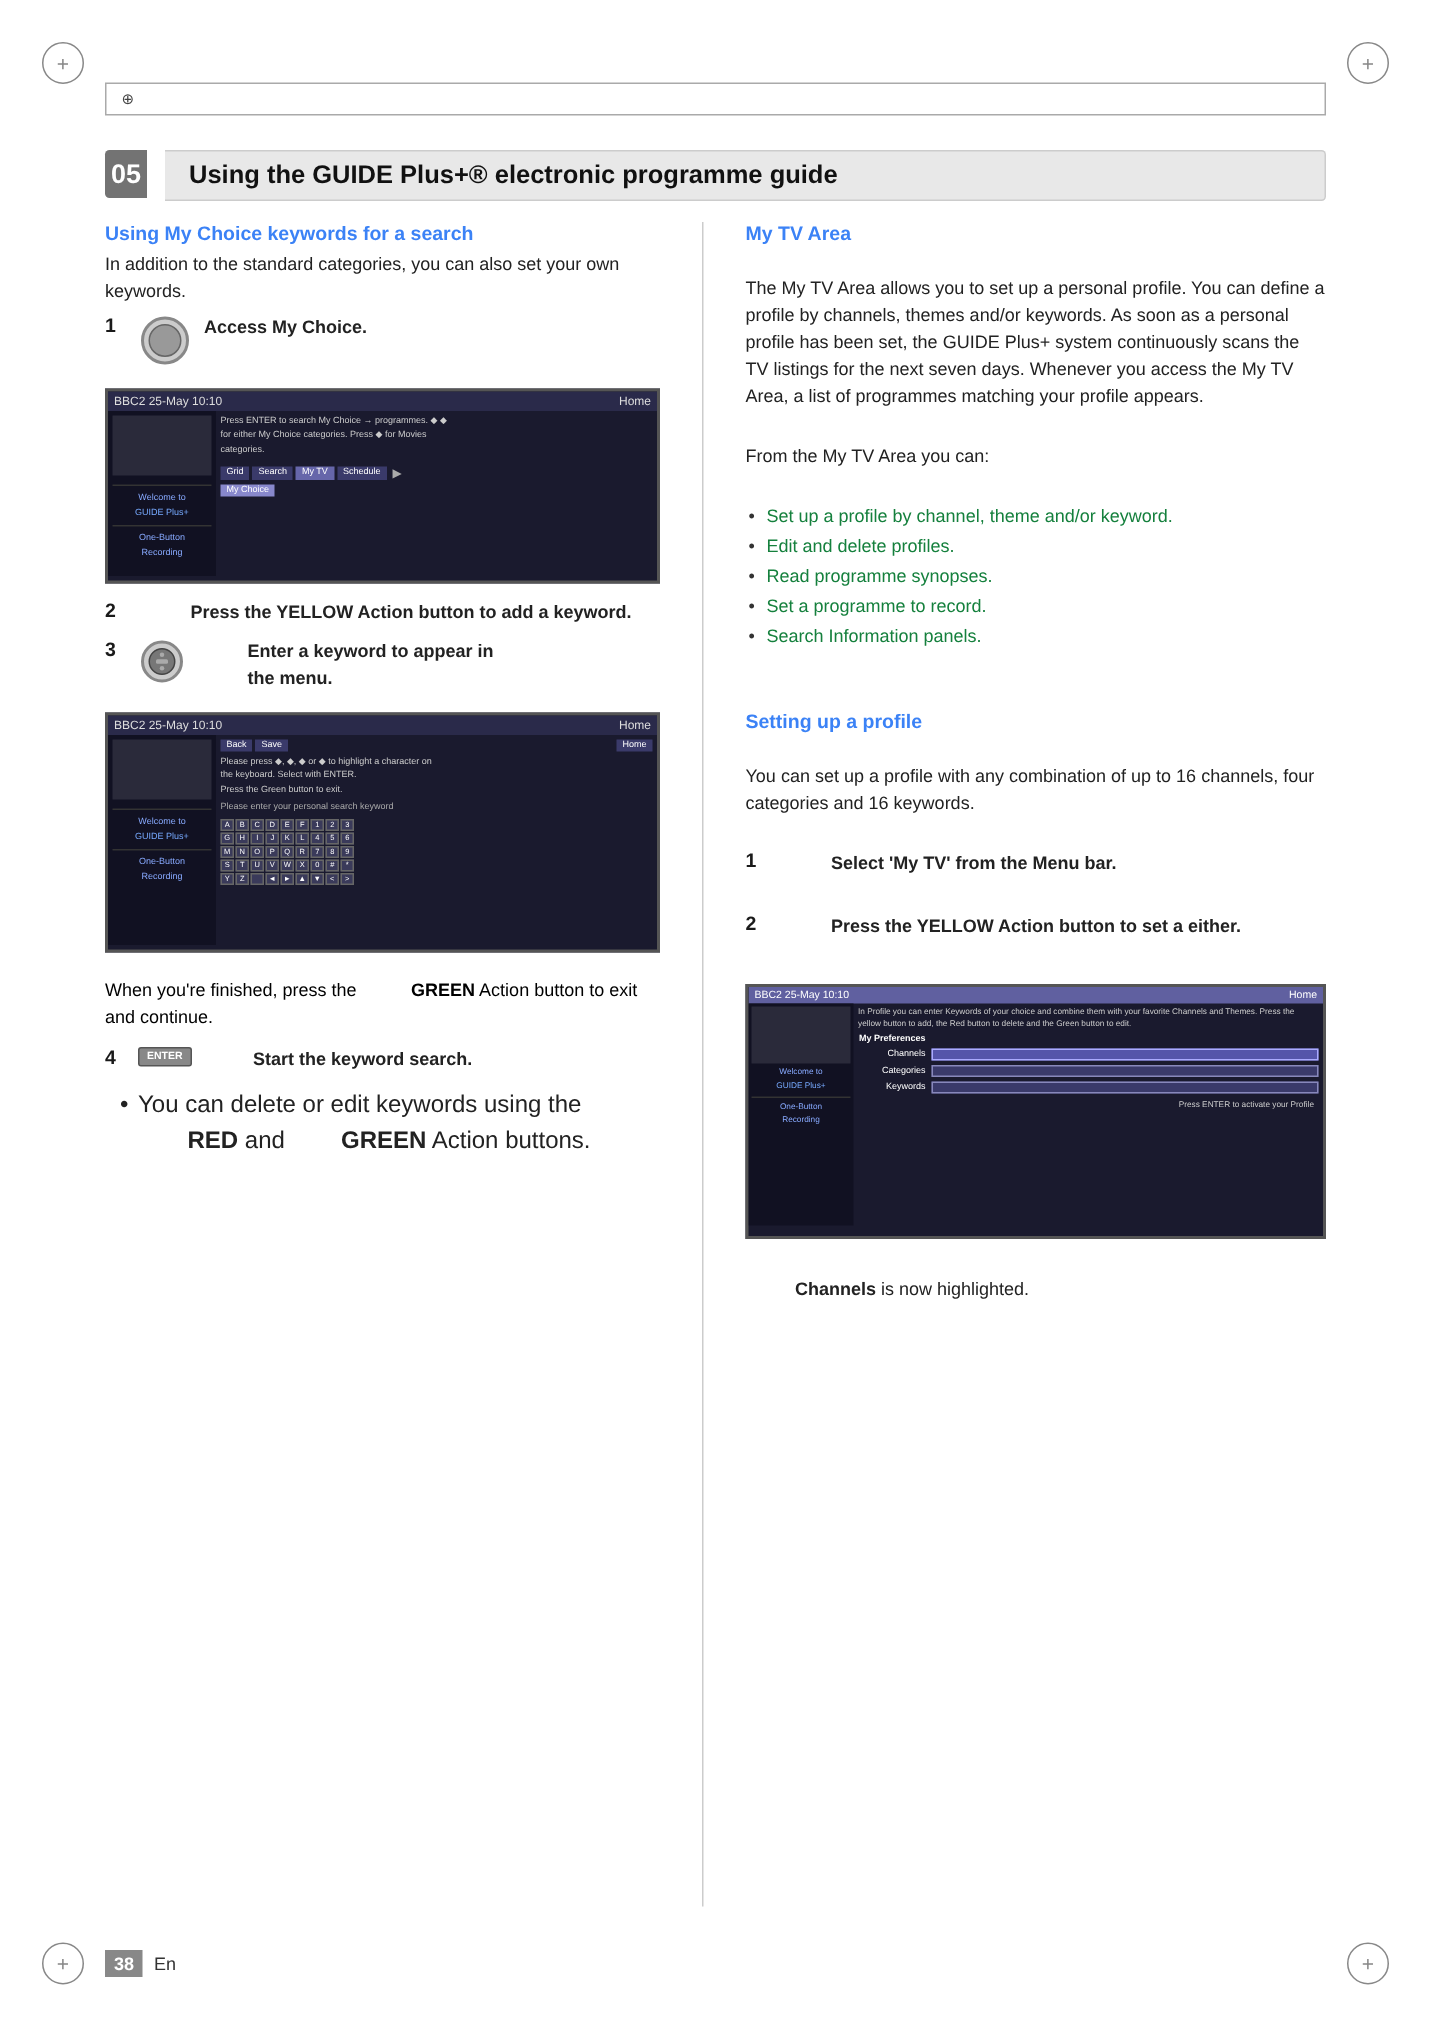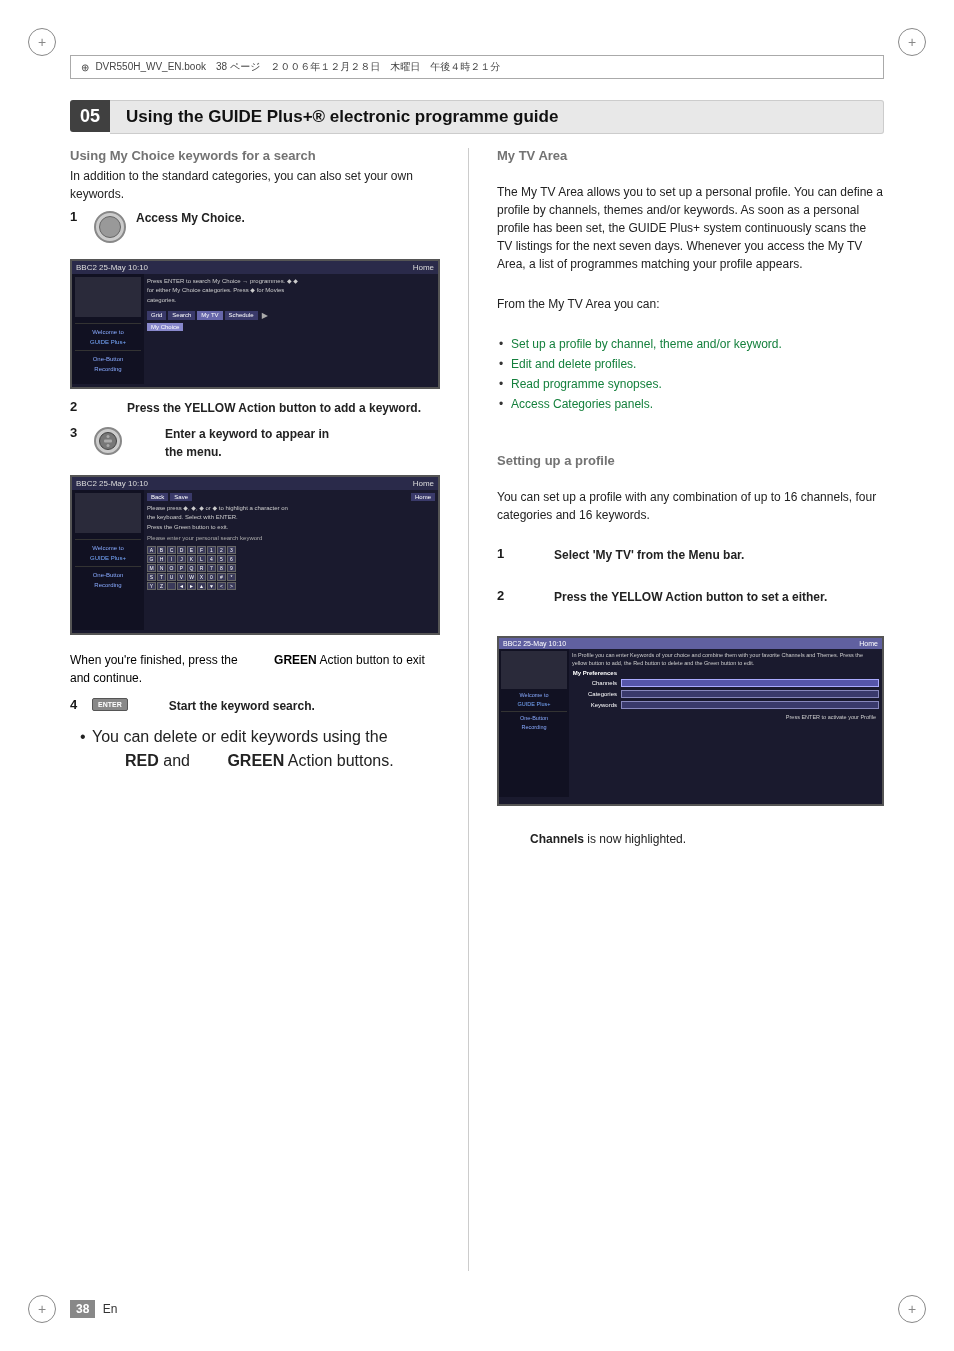--- a/index.html
+++ b/index.html
@@ -57,25 +57,25 @@
       display: flex;
       align-items: center;
       gap: 6px;
     }
 
     
     .chapter-badge {
       position: absolute;
       top: 100px;
       left: 70px;
-      background: #404040;
+      background: #737373;
       color: #fff;
       font-size: 18px;
       font-weight: bold;
-      width: 40px;
+      width: 28px;
       height: 32px;
       display: flex;
       align-items: center;
       justify-content: center;
       border-radius: 3px 0 0 3px;
     }
 
     
     .chapter-title-bar {
       position: absolute;
@@ -116,21 +116,21 @@
       flex: 1;
       display: flex;
       flex-direction: column;
       gap: 16px;
     }
 
     
     .section-heading {
       font-size: 13px;
       font-weight: bold;
-      color: #737373;
+      color: #3b82f6;
       margin-bottom: 4px;
       margin-top: 14px;
     }
     .section-heading.first {
       margin-top: 0;
     }
 
     
     .body-text {
       font-size: 12px;
@@ -464,21 +464,20 @@
 
 <div class="page-outer">
 
   <div class="reg-mark reg-tl"></div>
   <div class="reg-mark reg-tr"></div>
   <div class="reg-mark reg-bl"></div>
   <div class="reg-mark reg-br"></div>
 
   <div class="file-header">
     <span style="font-size:10px;">⊕</span>
-    <span>DVR550H_WV_EN.book　38 ページ　２００６年１２月２８日　木曜日　午後４時２１分</span>
   </div>
 
   <div class="chapter-badge">05</div>
 
   <div class="chapter-title-bar">Using the GUIDE Plus+® electronic programme guide</div>
 
   <div class="content-area">
 
     <div class="left-col">
 
@@ -657,21 +656,22 @@
 
       <div class="section-heading first">My TV Area</div>
       <div class="body-text">The My TV Area allows you to set up a personal profile. You can define a profile by channels, themes and/or keywords. As soon as a personal profile has been set, the GUIDE Plus+ system continuously scans the TV listings for the next seven days. Whenever you access the My TV Area, a list of programmes matching your profile appears.</div>
 
       <div class="body-text">From the My TV Area you can:</div>
 
       <ul class="bullet-list">
         <li>Set up a profile by channel, theme and/or keyword.</li>
         <li>Edit and delete profiles.</li>
         <li>Read programme synopses.</li>
-        <li>Access Categories panels.</li>
+        <li>Set a programme to record.</li>
+        <li>Search Information panels.</li>
       </ul>
 
       <div class="section-heading">Setting up a profile</div>
       <div class="body-text">You can set up a profile with any combination of up to 16 channels, four categories and 16 keywords.</div>
 
       <div class="step-row">
         <div class="step-number">1</div>
         <div class="step-text"><b>Select 'My TV' from the Menu bar.</b></div>
       </div>
       <div class="step-row">

